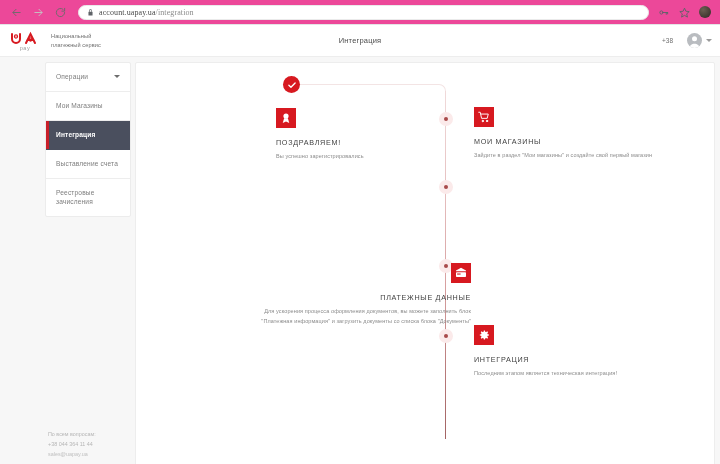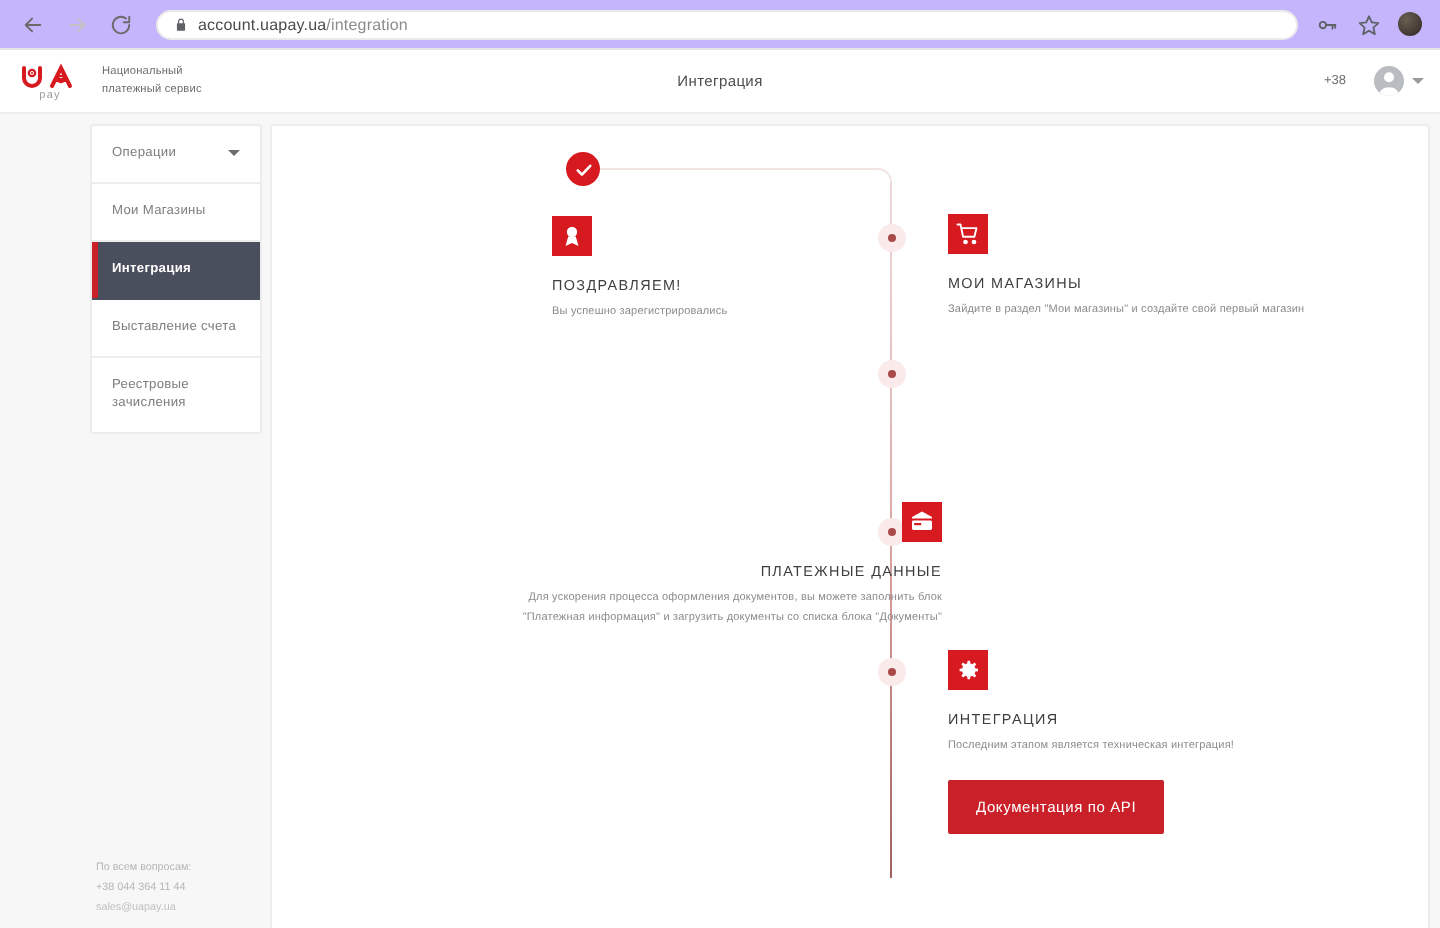--- a/index.html
+++ b/index.html
@@ -6,24 +6,25 @@
   html, body {
     width: 720px; height: 464px;
     font-family: "Liberation Sans", sans-serif;
     background: #f1f3f4;
     overflow: hidden;
   }
 
   
   .browser-bar {
     height: 22px; width: 100%;
-    background: #c4b5fd;
+    background: #ec4899;
     display: flex; align-items: center;
     padding: 12px 6px;
     border-bottom: 1px solid #e3e5e6;
+    font-family: Liberation Serif, serif;
   }
   .nav-btns { display: flex; align-items: center; gap: 9px; padding-left: 4px; }
   .nav-icon {
     width: 13px; height: 13px;
     display: flex; align-items: center; justify-content: center;
     color: #6a6a6a;
   }
   .nav-icon svg { display: block; }
   .nav-icon.disabled { color: #c4c4c4; }
   .omnibox {
@@ -215,21 +216,21 @@
   }
 
   
   .step.left { text-align: right; }
   .step.left .step-icon { margin-left: auto; }
 
   
   .step-congrats { left: 140px; top: 45px; width: 190px; }
   .step-shops    { left: 338px; top: 44px;  width: 215px; }
   .step-create   { left: 338px; top: 118px; width: 230px; }
-  .step-payment  { left: 110px; top: 188px; width: 225px; }
+  .step-payment  { left: 110px; top: 200px; width: 225px; }
   .step-integr   { left: 338px; top: 262px; width: 230px; }
 
   .api-button {
     margin-top: 11px;
     display: inline-block;
     background: #c9202a;
     color: #ffffff;
     font-size: 7.5px;
     padding: 9px 14px;
     letter-spacing: .3px;
@@ -410,19 +411,18 @@
         </div>
 
         <div class="step step-integr">
           <div class="step-icon">
             <svg width="12" height="12" viewBox="0 0 24 24" fill="#ffffff">
                 <path d="M12 8.1a3.9 3.9 0 1 0 0 7.8 3.9 3.9 0 0 0 0-7.8zm10 5.1v-2.4l-2.6-.4a7.7 7.7 0 0 0-.8-2l1.6-2.1-1.7-1.7-2.1 1.6a7.7 7.7 0 0 0-2-.8L14 2.8h-2.4l-.4 2.6a7.7 7.7 0 0 0-2 .8L7.1 4.6 5.4 6.3 7 8.4a7.7 7.7 0 0 0-.8 2l-2.6.4V13.2l2.6.4a7.7 7.7 0 0 0 .8 2l-1.6 2.1 1.7 1.7 2.1-1.6a7.7 7.7 0 0 0 2 .8l.4 2.6H14l.4-2.6a7.7 7.7 0 0 0 2-.8l2.1 1.6 1.7-1.7-1.6-2.1a7.7 7.7 0 0 0 .8-2z"></path>
               </svg>
           </div>
           <div class="step-title">ИНТЕГРАЦИЯ</div>
           <div class="step-desc">Последним этапом является техническая интеграция!</div>
-          <button class="api-button">Документация по API</button>
         </div>
 
       </div>
     </div>
   </div>
 </div>
 
 </body></html>

